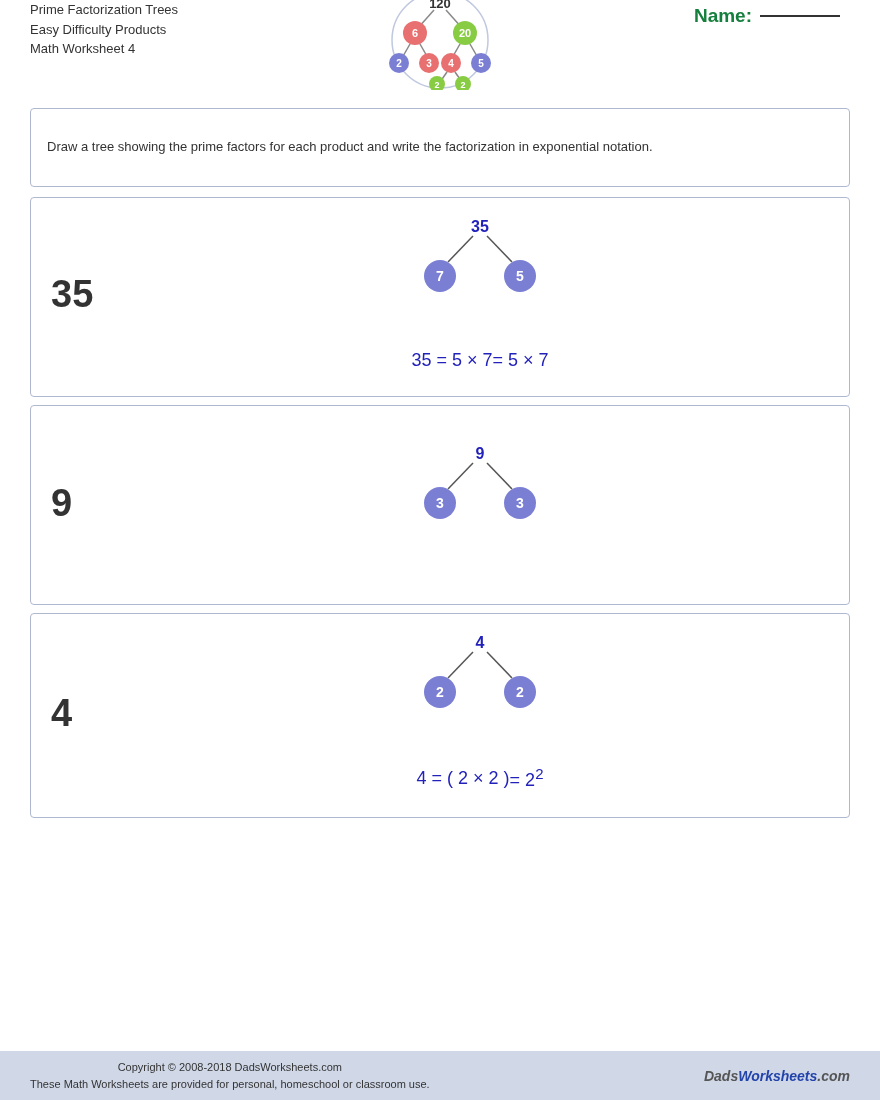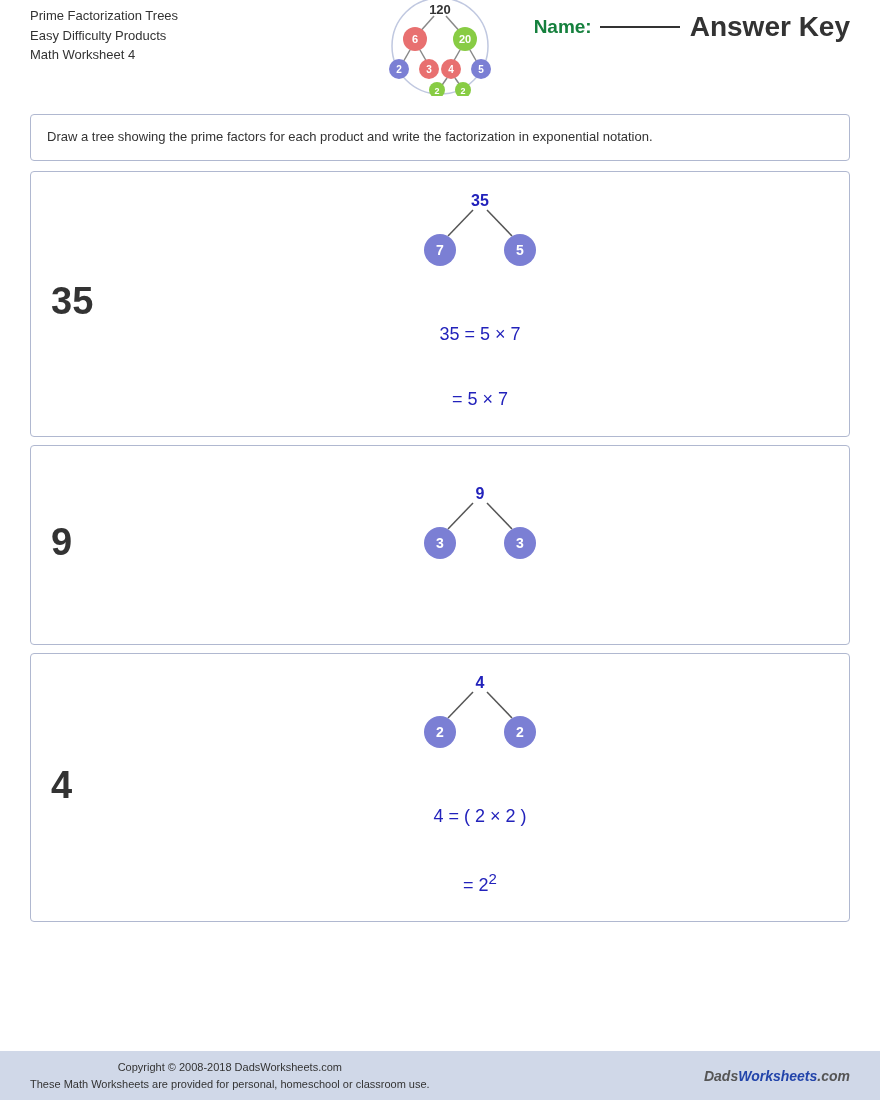--- a/index.html
+++ b/index.html
@@ -16,21 +16,21 @@
       min-height: 1100px;
       background: #fff;
       padding: 0;
       position: relative;
     }
 
     
     .header {
       display: flex;
       align-items: flex-start;
-      padding: 6px 30px 10px 30px;
+      padding: 0 30px 10px 30px;
       border-bottom: none;
       justify-content: flex-end;
     }
 
     .header-left {
       flex: 1;
     }
 
     .header-left .title-line {
       font-size: 13px;
@@ -72,21 +72,21 @@
       font-size: 28px;
       font-weight: bold;
       color: #333;
     }
 
     
     .instructions-box {
       margin: 8px 30px 10px 30px;
       border: 1.5px solid #b0b8d0;
       border-radius: 4px;
-      padding: 12px 16px;
+      padding: 28px 16px;
       background: #fff;
     }
 
     .instructions-box p {
       font-size: 13px;
       color: #333;
       line-height: 1.6;
     }
 
     
@@ -120,24 +120,23 @@
       align-items: center;
     }
 
     .tree-container {
       position: relative;
       margin-bottom: 10px;
     }
 
     .factorization-lines {
       display: flex;
-      flex-direction: column;
+      flex-direction: row;
       align-items: center;
       margin-top: 6px;
-      gap: 33px;
     }
 
     .fact-line {
       font-size: 18px;
       color: #2222bb;
       font-weight: normal;
       line-height: 1.8;
     }
 
     
@@ -226,21 +225,20 @@
         <text x="57" y="98" text-anchor="middle" font-size="9" font-weight="bold" fill="#fff">2</text>
 
         <circle cx="83" cy="94" r="8" fill="#88cc44"></circle>
         <text x="83" y="98" text-anchor="middle" font-size="9" font-weight="bold" fill="#fff">2</text>
       </svg>
     </div>
 
     <div class="header-right">
       <span class="name-label">Name:</span>
       <span class="name-line"></span>
-      <span class="answer-key-text">Answer Key</span>
     </div>
   </div>
 
   <div class="instructions-box">
     <p>Draw a tree showing the prime factors for each product and write the factorization in exponential notation.</p>
   </div>
 
   <div class="problems-area">
 
     <div class="problem-box">

